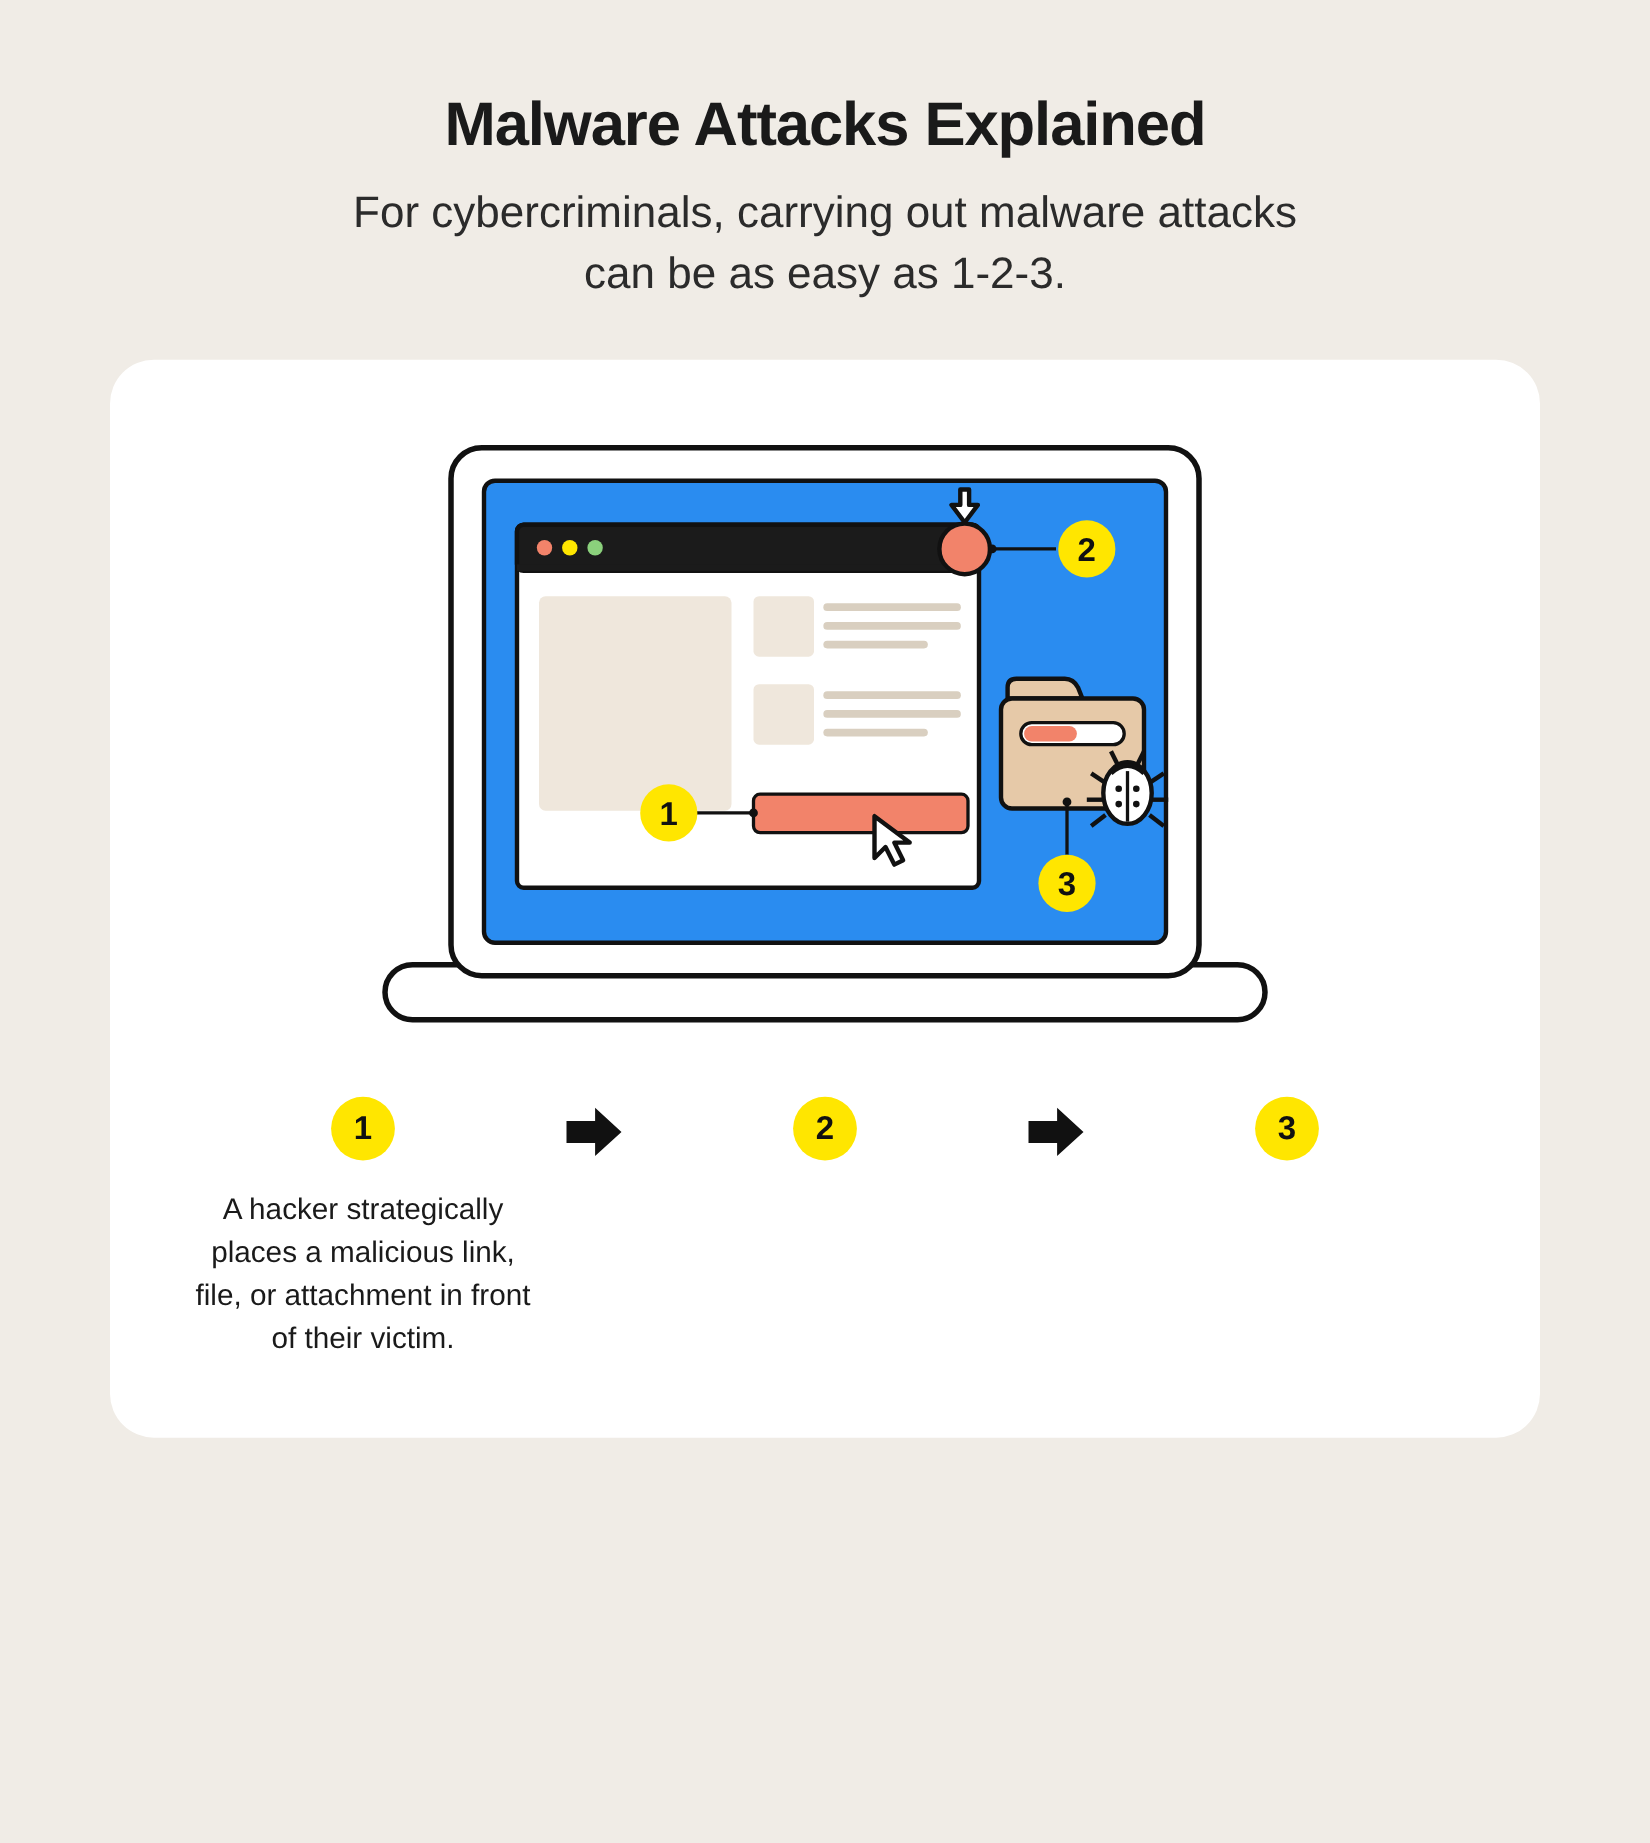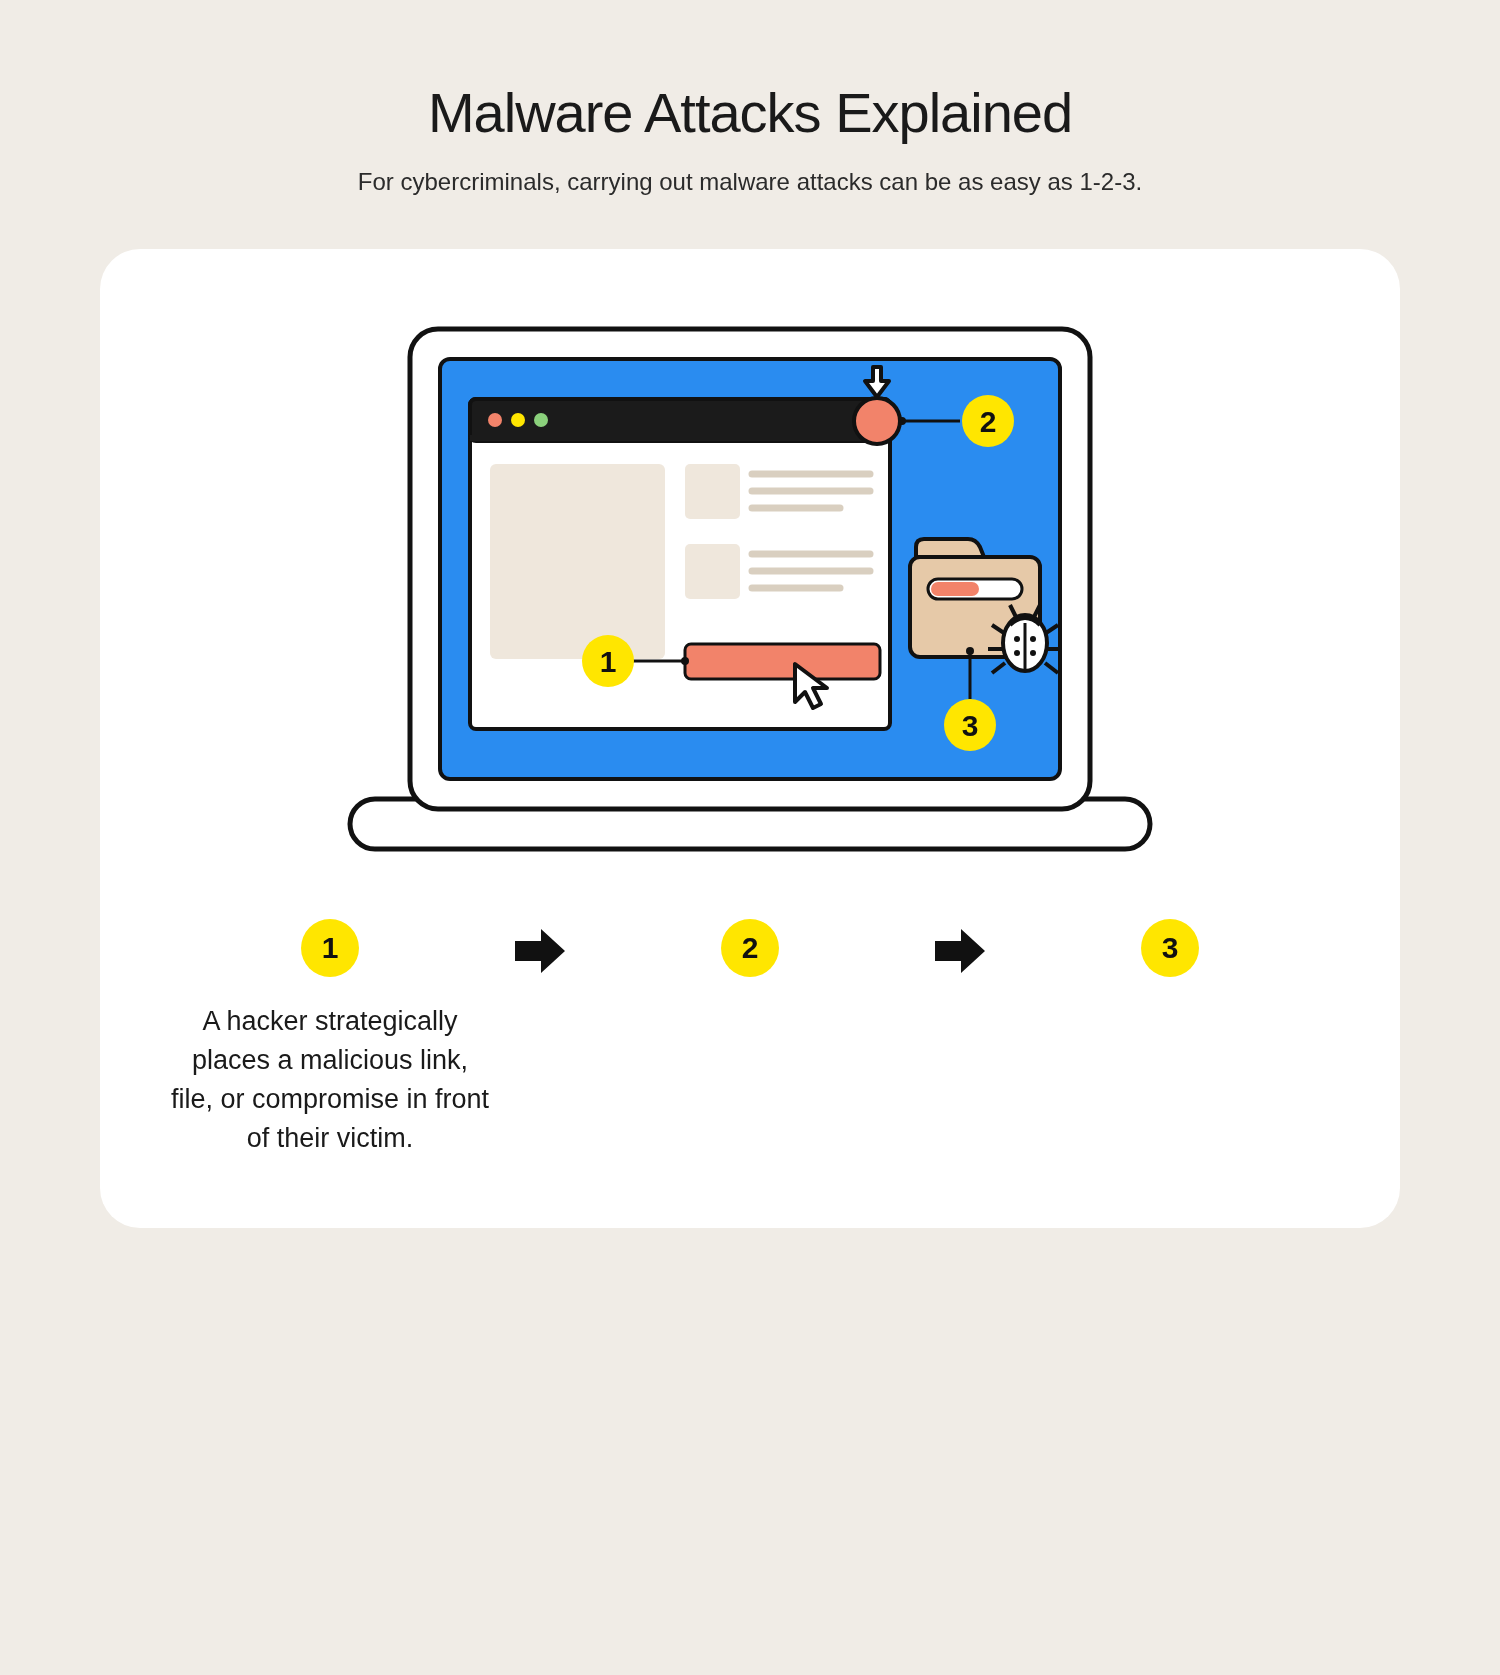--- a/index.html
+++ b/index.html
@@ -5,22 +5,22 @@
   * { box-sizing: border-box; margin: 0; padding: 0; }
   body {
     background: #f0ece6;
     font-family: -apple-system, BlinkMacSystemFont, "Segoe UI", Helvetica, Arial, sans-serif;
     width: 1500px;
     height: 1675px;
     padding: 80px 100px;
     color: #1a1a1a;
   }
   .header { text-align: center; margin-bottom: 50px; }
-  .title { font-size: 56px; font-weight: 400; letter-spacing: -1px; margin-bottom: 20px; }
-  .subtitle { font-size: 24px; font-weight: 400; color: #2b2b2b; line-height: 1.4; max-width: 900px; margin: 0 auto; }
+  .title { font-size: 56px; font-weight: 700; letter-spacing: -1px; margin-bottom: 20px; }
+  .subtitle { font-size: 40px; font-weight: 400; color: #2b2b2b; line-height: 1.4; max-width: 900px; margin: 0 auto; }
   .card {
     background: #fff;
     border-radius: 40px;
     padding: 60px 60px 70px;
   }
   .illustration { display: flex; justify-content: center; margin-bottom: 50px; }
   .steps-row {
     display: flex;
     justify-content: space-between;
     align-items: flex-start;
@@ -148,21 +148,21 @@
       <line x1="660" y1="342" x2="660" y2="390" stroke="#111" stroke-width="3"></line>
       <circle cx="660" cy="342" r="4" fill="#111"></circle>
       <circle cx="660" cy="416" r="26" fill="#ffe600"></circle>
       <text x="660" y="427" text-anchor="middle" font-size="30" font-weight="800" fill="#111">3</text>
     </svg>
   </div>
 
   <div class="steps-row">
     <div class="step">
       <div class="badge">1</div>
-      <p class="step-text">A hacker strategically places a malicious link, file, or compromise in front of their victim.</p>
+      <p class="step-text">A hacker strategically places a malicious link, file, or attachment in front of their victim.</p>
     </div>
 
     <div class="arrow-col">
       <svg width="54" height="48" viewBox="0 0 54 48">
         <path d="M2 14 L28 14 L28 2 L52 24 L28 46 L28 34 L2 34 Z" fill="#111"></path>
       </svg>
     </div>
 
     <div class="step">
       <div class="badge">2</div>

